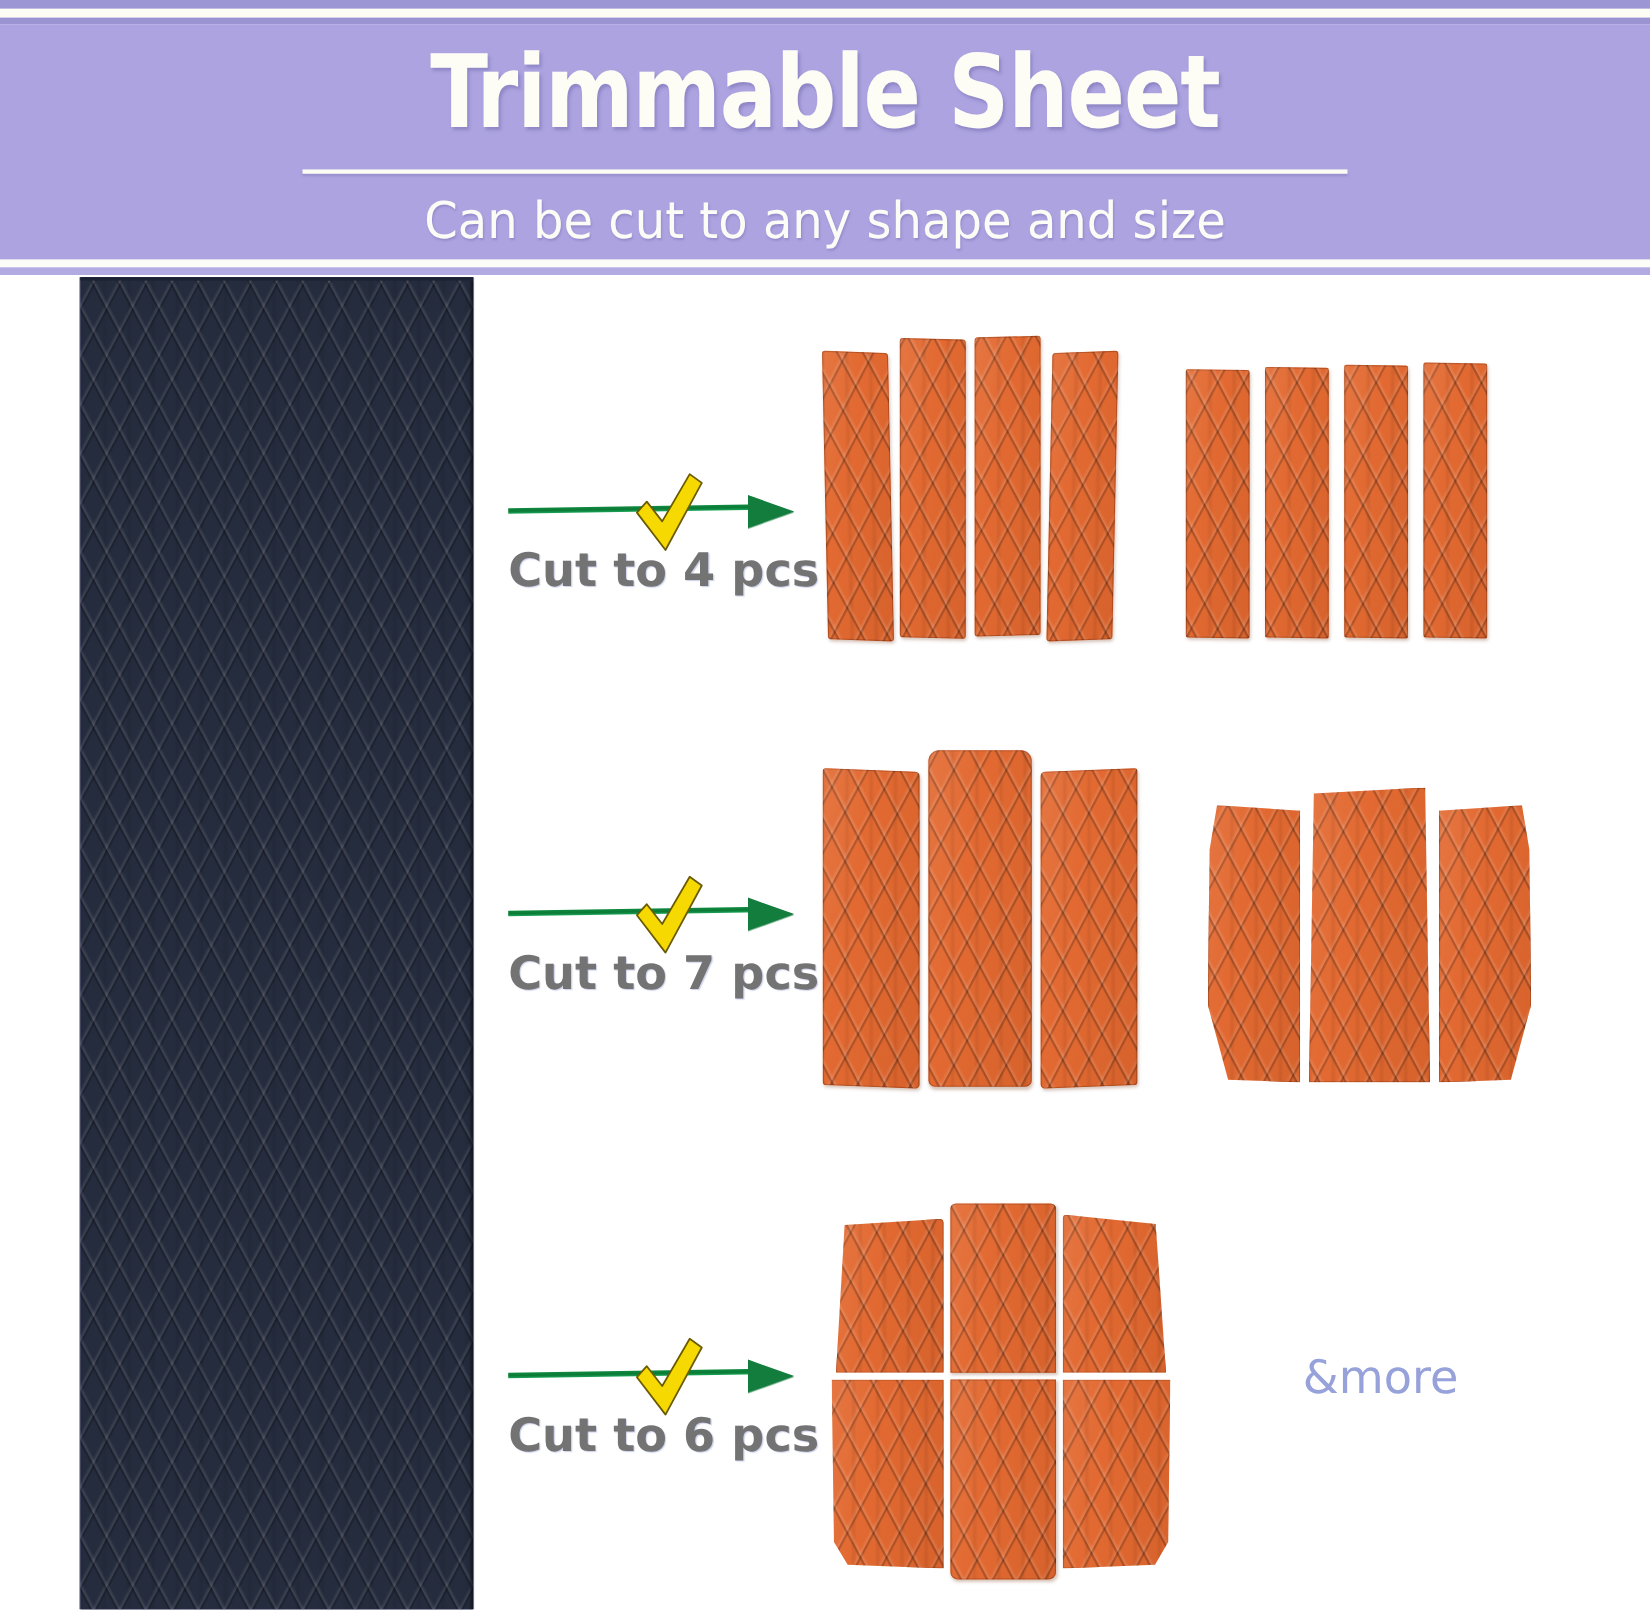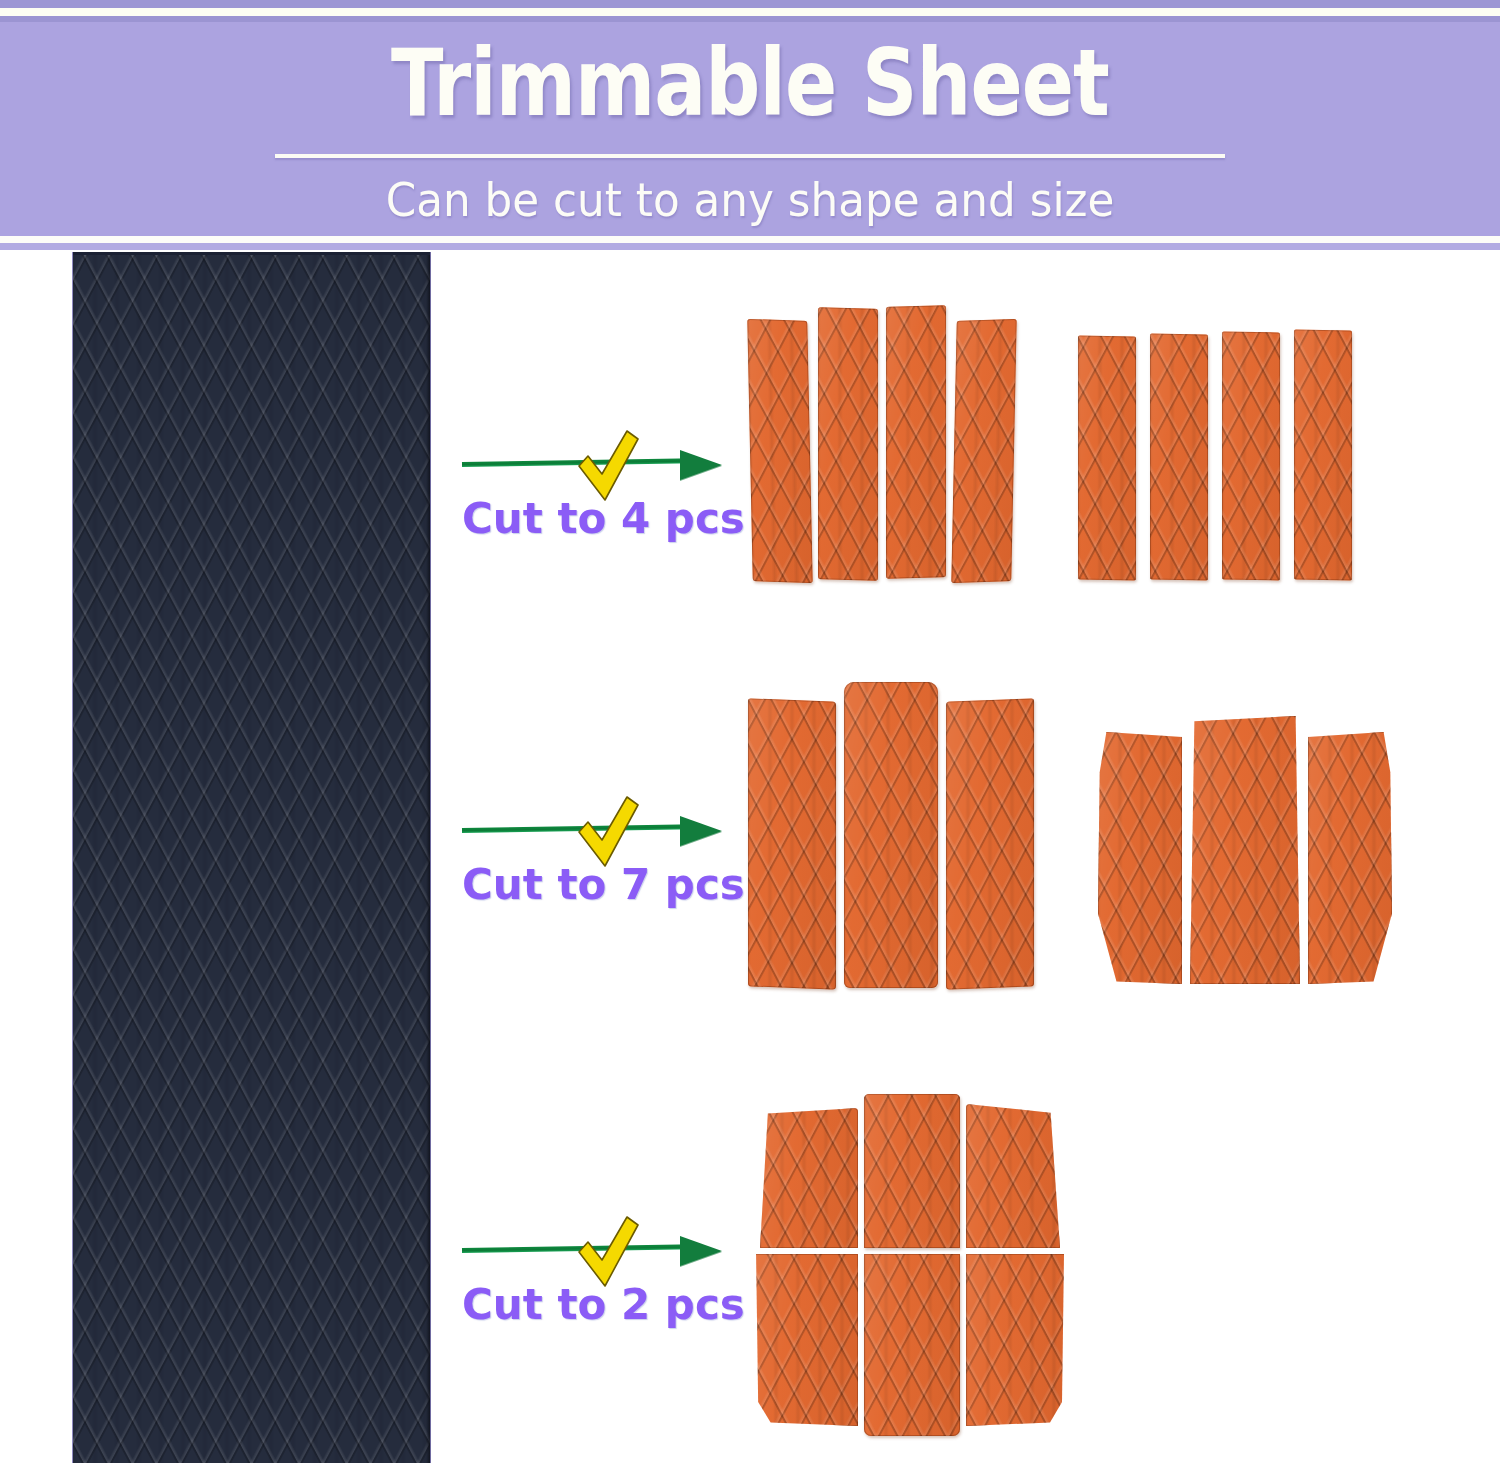--- a/index.html
+++ b/index.html
@@ -175,21 +175,21 @@
     width: 66px; height: 78px;
   }
   .cut-label {
     position: absolute;
     top: 32px;
     width: 260px;
     text-align: center;
     font-size: 42px;
     line-height: 50px;
     font-weight: bold;
-    color: #8b5cf6;
+    color: #737373;
     font-family: "DejaVu Sans", sans-serif;
     text-shadow: 1px 1px 1px rgba(150,160,215,0.5);
     white-space: nowrap;
   }
 
   
   .pad {
     position: absolute;
     background: #e2672e;
     overflow: hidden;
@@ -346,21 +346,21 @@
         <div class="pad-sheen"></div>
       </div>
   </div>
 
   <div class="arrow-row" style="left:462px; top:1248px; width:260px;">
     <div class="arrow-line"></div>
     <div class="arrow-head"></div>
     <svg class="check-mark" viewBox="0 0 66 78">
       <path d="M4 36 L13 26 L27 44 L52 1 L63 9 L30 70 Z" fill="#f5d900" stroke="#6b5b00" stroke-width="1.6" stroke-linejoin="round"></path>
     </svg>
-    <div class="cut-label">Cut to 2 pcs</div>
+    <div class="cut-label">Cut to 6 pcs</div>
   </div>
 
   <div class="group" style="left:738px; top:1086px; width:340px; height:352px;">
 
     <div class="pad" style="left:22px;  top:22px; width:98px; height:140px;
          clip-path: polygon(8% 4%, 100% 0%, 100% 100%, 0% 100%);
          border-radius:6px 4px 0 0;">
       <div class="tex"></div>
         <div class="pad-sheen"></div>
       </div>
@@ -388,14 +388,15 @@
         <div class="pad-sheen"></div>
       </div>
     <div class="pad" style="left:228px; top:168px; width:100px; height:172px;
          clip-path: polygon(0% 0%, 98% 0%, 96% 86%, 84% 98%, 0% 100%);
          border-radius:0 0 10px 0;">
       <div class="tex"></div>
         <div class="pad-sheen"></div>
       </div>
   </div>
 
+  <div id="more-label">&amp;more</div>
 
 </div>
 
 </body></html>

